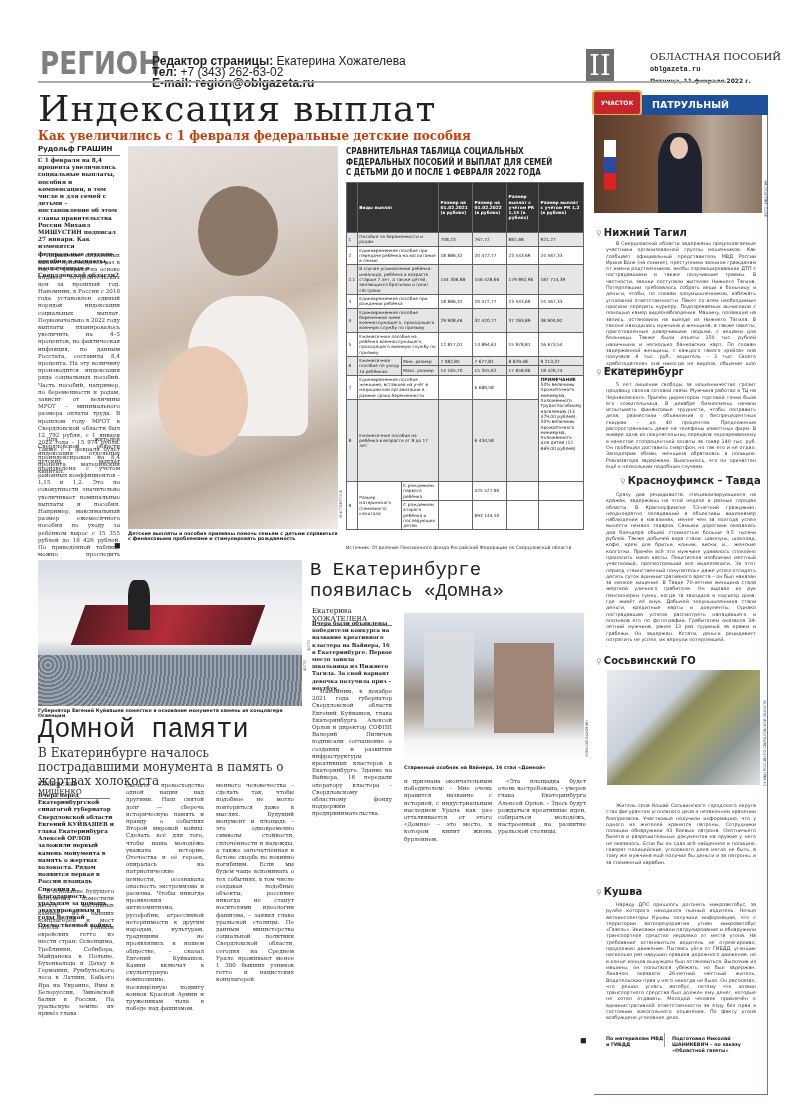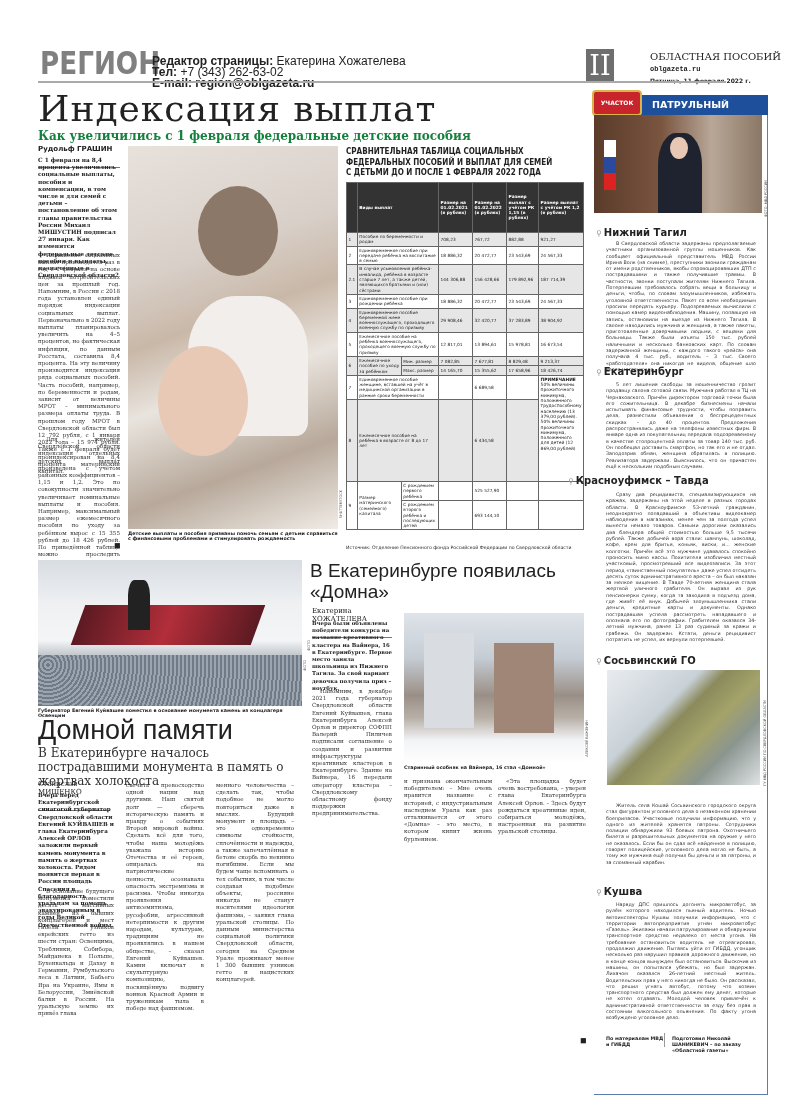--- a/index.html
+++ b/index.html
@@ -7,38 +7,38 @@
 .abs{position:absolute}
 .hdr-region{left:40px;top:44px;font-family:"DejaVu Sans",sans-serif;font-weight:bold;font-size:32px;color:#808080;letter-spacing:0px;transform:scaleX(0.82);transform-origin:left top}
 .hdr-meta{left:152px;top:56px;font-size:12px;line-height:11px;font-family:Liberation Sans, sans-serif}
 .hdr-meta b{font-weight:bold}
 .hdr-rule{left:38px;top:81px;width:688px;height:2px;background:#aaa}
 .roman{left:586px;top:49px;width:28px;height:33px;background:#6e6e6e;color:#fff;font-size:27px;text-align:center;line-height:33px;font-family:"DejaVu Serif",serif}
 .paper{left:650px;top:51px;font-size:10px;line-height:12px}
 .paper .site{font-size:7px;font-weight:bold;font-family:Liberation Mono, monospace}
 .paper .date{font-size:6px;font-weight:bold;font-family:"DejaVu Sans",sans-serif}
 h1.main{left:38px;top:88px;font-size:36px;font-weight:normal;font-family:"DejaVu Serif",serif;letter-spacing:1px}
-.sub{left:38px;top:129px;font-size:12px;font-weight:bold;font-family:"DejaVu Serif",serif;color:#15803d}
-.byline{font-family:"DejaVu Sans",sans-serif;font-size:7px;font-weight:bold;border-bottom:1.5px solid #777;padding-bottom:14px}
+.sub{left:38px;top:129px;font-size:12px;font-weight:bold;font-family:"DejaVu Serif",serif;color:#c2410c}
+.byline{font-family:"DejaVu Sans",sans-serif;font-size:7px;font-weight:bold;border-bottom:1.5px solid #777;padding-bottom:2px}
 .col{font-size:5.6px;line-height:7.2px;text-align:justify;color:#333}
 .lead{font-weight:bold;font-size:5.8px;line-height:7.2px;color:#222}
 .photo{background:#ccc;overflow:hidden}
 .tbl-title{left:346px;top:146px;width:240px;font-family:"DejaVu Sans",sans-serif;font-weight:bold;font-size:8.2px;line-height:10.5px;transform:scaleX(0.88);transform-origin:left top}
 table.ben{position:absolute;left:346px;top:182px;width:238px;border-collapse:collapse;font-family:"DejaVu Sans",sans-serif;font-size:4.3px;line-height:5.3px}
 table.ben td,table.ben th{border:0.6px solid #666;padding:1px 1.5px;vertical-align:middle;text-align:left}
 table.ben th{background:#333;color:#fff;font-weight:bold;height:50px}
 table.ben tr.sh td{background:#e6e6e6}
 .src{left:346px;top:545px;font-family:"DejaVu Sans",sans-serif;font-size:4.6px}
 .side{left:594px;top:95px;width:174px;height:1000px;border-right:1.5px solid #5b7bb1;border-bottom:1.5px solid #5b7bb1}
 .side-banner{left:594px;top:95px;width:174px;height:20px;background:#1e4f9a;color:#fff;font-family:"DejaVu Sans",sans-serif;font-weight:bold;font-size:9.5px;line-height:20px;padding-left:58px}
 .side-badge{left:592px;top:90px;width:50px;height:26px;background:#c8242b;border:2px solid #d9b44a;border-radius:4px;color:#fff;font-family:"DejaVu Sans",sans-serif;font-weight:bold;font-size:6px;text-align:center;line-height:22px}
 .city{font-family:"DejaVu Sans",sans-serif;font-weight:bold;font-size:10px;color:#222}
 .city .pin{color:#999;font-size:8px;margin-right:2px}
 .sidecol{font-family:"DejaVu Sans",sans-serif;font-size:4.8px;line-height:6.3px;text-align:justify;color:#333;width:150px}
-h2.art{font-weight:normal;font-family:Liberation Sans, sans-serif}
+h2.art{font-weight:normal;font-family:Liberation Mono, monospace}
 .cap{font-family:"DejaVu Sans",sans-serif;font-size:4.8px;color:#222;font-weight:bold}
 .credit{font-family:"DejaVu Sans",sans-serif;font-size:3.5px;color:#555;writing-mode:vertical-rl;transform:rotate(180deg)}
 .foot{font-family:"DejaVu Sans",sans-serif;font-size:4.8px;font-weight:bold;line-height:5.8px}
 .endmark{font-size:8px;font-weight:bold}
 </style>
 </head>
 <body>
 
 <div class="abs hdr-region">РЕГИОН</div>
 <div class="abs hdr-meta">
@@ -192,21 +192,21 @@
   <div style="position:absolute;left:76px;top:22px;width:18px;height:22px;border-radius:50%;background:#e8c8b5"></div>
 </div>
 <div class="abs credit" style="left:764px;top:180px">ФОТО: МВД РОССИИ</div>
 
 <div class="abs city" style="left:596px;top:227px"><span class="pin">⚲</span><span>Нижний Тагил</span></div>
 <div class="abs sidecol" style="left:606px;top:241px;text-indent:10px">В Свердловской области задержаны предполагаемые участники организованной группы мошенников. Как сообщает официальный представитель МВД России Ирина Волк (на снимке), преступники звонили гражданам от имени родственников, якобы спровоцировавших ДТП с пострадавшими и также получившие травмы. В частности, звонки поступали жителям Нижнего Тагила. Потерпевшим требовалось собрать вещи в больницу и деньги, чтобы, по словам злоумышленников, избежать уголовной ответственности. Пакет со всем необходимым просили передать курьеру. Подозреваемых вычислили с помощью камер видеонаблюдения. Машину, попавшую на запись, остановили на выезде из Нижнего Тагила. В салоне находились мужчина и женщина, а также пакеты, приготовленные доверчивыми людьми, с вещами для больницы. Также были изъяты 150 тыс. рублей наличными и несколько банковских карт. По словам задержанной женщины, с каждого такого «рейса» она получала 4 тыс. руб., водитель – 3 тыс. Своего «работодателя» она никогда не видела, общение шло через мессенджер.</div>
 
 <div class="abs city" style="left:596px;top:366px"><span class="pin">⚲</span><span>Екатеринбург</span></div>
 <div class="abs sidecol" style="left:606px;top:382px;text-indent:10px">5 лет лишения свободы за мошенничество грозит продавцу салона сотовой связи. Мужчина работал в ТЦ на Чернаховского. Причём директором торговой точки была его сожительница. В декабре бизнесмены начали испытывать финансовые трудности, чтобы поправить дела, разместили объявления о беспрецедентных скидках – до 40 процентов. Предложения распространялись даже на телефоны известных фирм. В январе одна из покупательниц передала подозреваемому в качестве стопроцентной оплаты за товар 140 тыс. руб. Он пообещал доставить смартфон, но так его и не отдал. Заподозрив обман, женщина обратилась в полицию. Реализатора задержали. Выяснилось, что он причастен ещё к нескольким подобным случаям.</div>
 
-<div class="abs city" style="left:568px;top:475px"><span class="pin">⚲</span><span>Красноуфимск – Тавда</span></div>
+<div class="abs city" style="left:620px;top:475px"><span class="pin">⚲</span><span>Красноуфимск – Тавда</span></div>
 <div class="abs sidecol" style="left:606px;top:492px;text-indent:10px">Сразу два рецидивиста, специализирующихся на кражах, задержаны на этой неделе в разных городах области. В Красноуфимске 53-летний гражданин, неоднократно попадавший в объективы видеокамер наблюдения в магазинах, менее чем за полгода успел вынести немало товаров. Самыми дорогими оказались два блендера общей стоимостью больше 9,5 тысячи рублей. Также добычей вора стали: шампунь, шоколад, кофе, крем для бритья, коньяк, виски, и... женские колготки. Причём всё это мужчине удавалось спокойно проносить мимо кассы. Похитителя изобличил местный участковый, просмотревший все видеозаписи. За этот период «таинственный покупатель» даже успел отсидеть десять суток административного ареста – он был наказан за мелкое хищение. В Тавде 70-летняя женщина стала жертвой уличного грабителя. Он вырвал из рук пенсионерки сумку, когда та заходила в подъезд дома, где живёт её внук. Добычей злоумышленника стали деньги, кредитные карты и документы. Однако пострадавшая успела рассмотреть нападавшего и опознала его по фотографии. Грабителем оказался 34-летний мужчина, ранее 13 раз судимый за кражи и грабежи. Он задержан. Кстати, деньги рецидивист потратить не успел, их вернули потерпевшей.</div>
 
 <div class="abs city" style="left:596px;top:655px"><span class="pin">⚲</span><span>Сосьвинский ГО</span></div>
 <div class="abs photo" style="left:607px;top:670px;width:153px;height:115px;background:linear-gradient(135deg,#e8ecef 0%,#c9d1d8 35%,#8a8a5c 45%,#a4a36a 60%,#8b958f 75%,#dfe3e6 100%)"></div>
 <div class="abs credit" style="left:763px;top:700px">ГУ МВД РОССИИ ПО СВЕРДЛОВСКОЙ ОБЛАСТИ</div>
 <div class="abs sidecol" style="left:606px;top:803px;text-indent:10px">Житель села Кошай Сосьвинского городского округа стал фигурантом уголовного дела о незаконном хранении боеприпасов. Участковые получили информацию, что у одного из жителей хранятся патроны. Сотрудники полиции обнаружили 93 боевых патрона. Охотничьего билета и разрешительных документов на оружие у него не оказалось. Если бы он сдал всё найденное в полицию, говорят полицейские, уголовного дела могло не быть, а тому же мужчина ещё получил бы деньги и за патроны, и за сломанный карабин.</div>
 
 <div class="abs city" style="left:596px;top:886px"><span class="pin">⚲</span><span>Кушва</span></div>
 <div class="abs sidecol" style="left:606px;top:902px;text-indent:10px">Наряду ДПС пришлось догонять микроавтобус, за рулём которого находился пьяный водитель. Ночью автоинспекторы Кушвы получили информацию, что с территории автопредприятия угнан микроавтобус «Газель». Экипажи начали патрулирование и обнаружили транспортное средство недалеко от места угона. На требование остановиться водитель не отреагировал, продолжил движение. Пытаясь уйти от ГИБДД, угонщик несколько раз нарушил правила дорожного движения, но в конце концов вынужден был остановиться. Выскочив из машины, он попытался убежать, но был задержан. Лихачом оказался 26-летний местный житель. Водительских прав у него никогда не было. Он рассказал, что решил угнать автобус, потому что хозяин транспортного средства был должен ему денег, которые не хотел отдавать. Молодой человек привлечён к административной ответственности за езду без прав в состоянии алкогольного опьянения. По факту угона возбуждено уголовное дело.</div>
 

